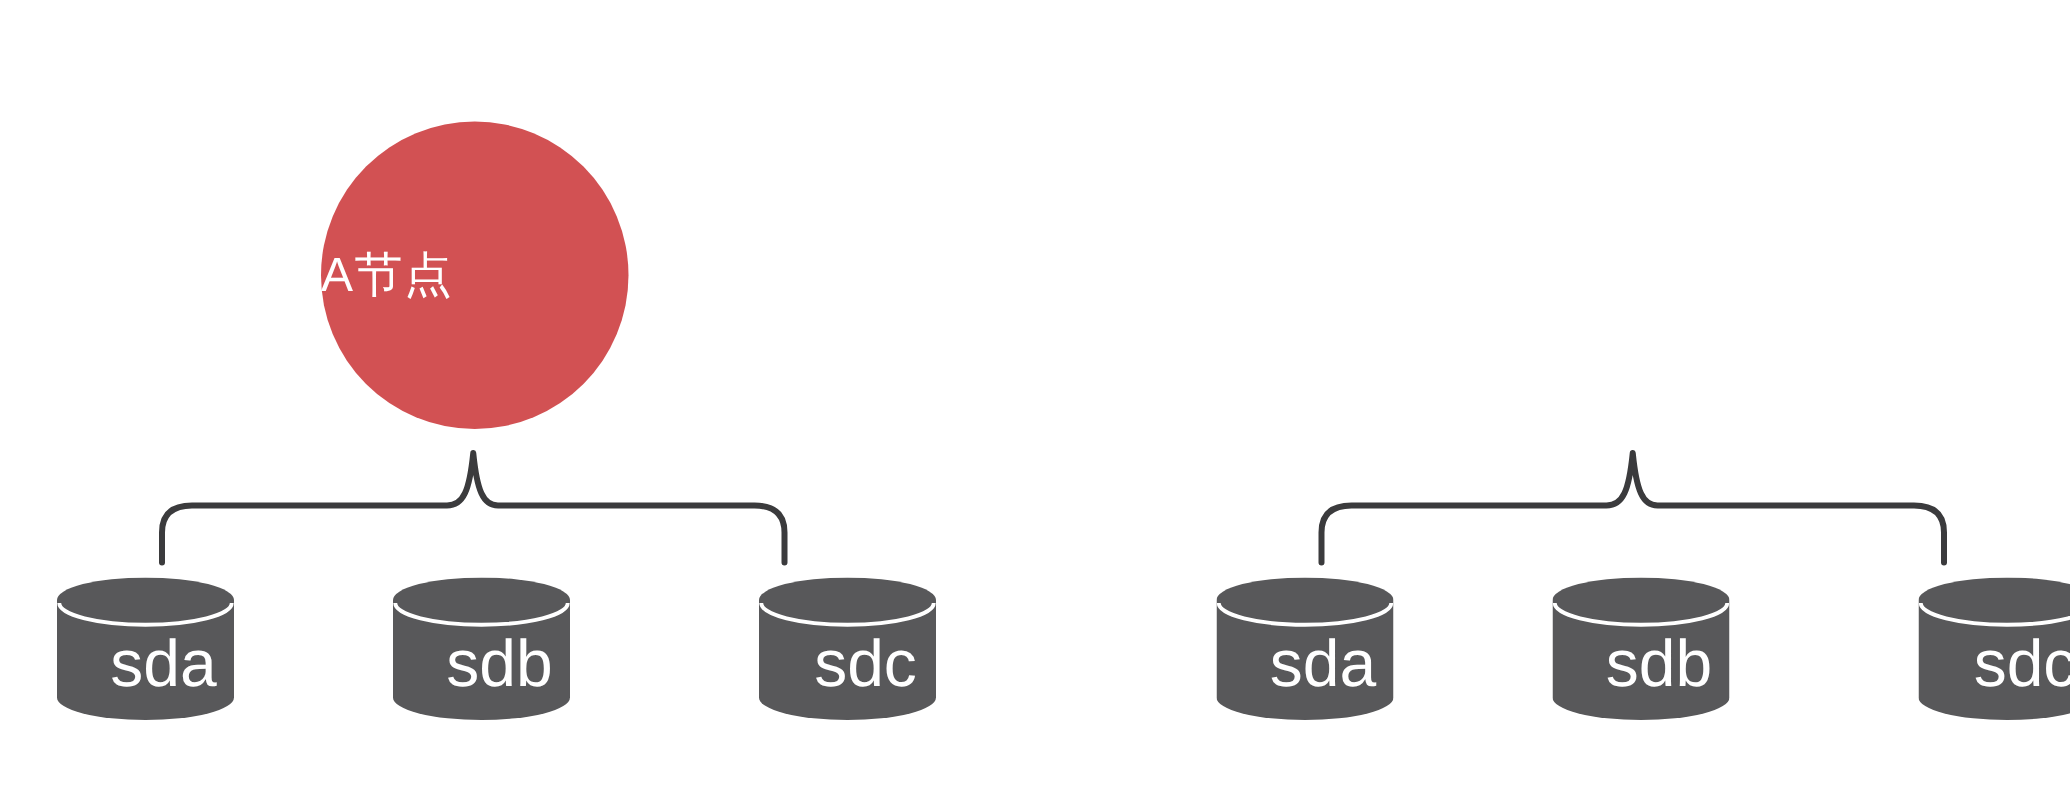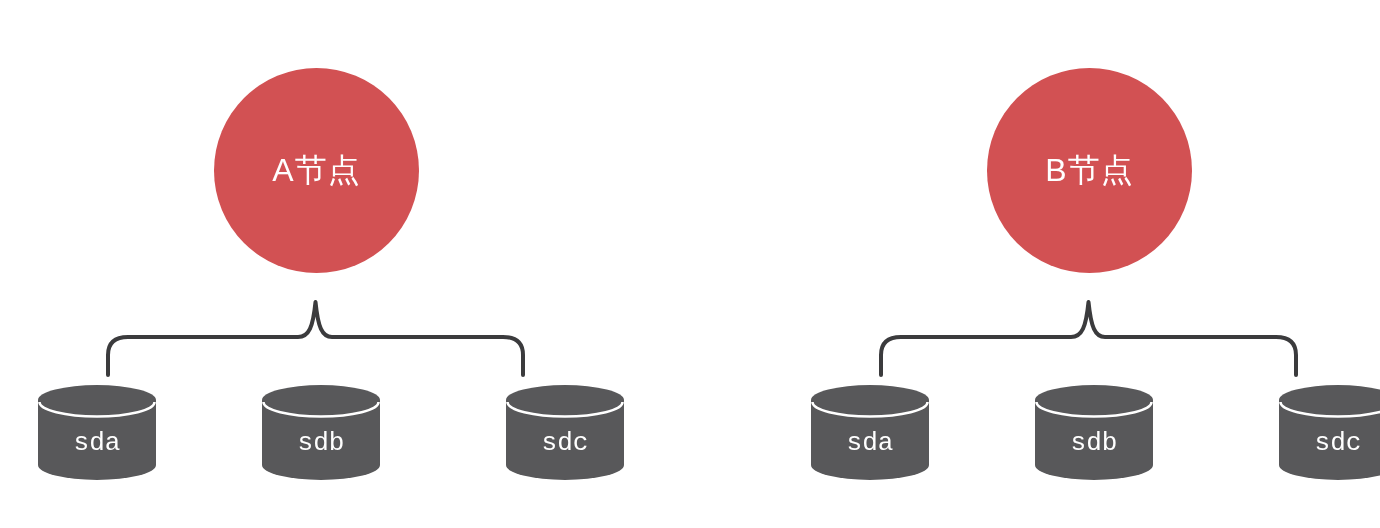--- a/index.html
+++ b/index.html
@@ -20,28 +20,27 @@
     top: 0;
     width: 546px;
     height: 528px;
   }
   .node-group.group-a { left: 38px; }
   .node-group.group-b { left: 811px; }
 
   .node-circle {
     position: absolute;
     left: 176px;
-    top: 68px;
+    top: 81px;
     width: 205px;
     height: 205px;
     border-radius: 50%;
     background: var(--node-fill, #d25153);
     display: flex;
     align-items: center;
-    justify-content: center;
   }
   .node-label {
     color: var(--node-text, #ffffff);
     font-size: 32px;
     letter-spacing: 1px;
     white-space: nowrap;
   }
 
   .brace-svg {
     position: absolute;
@@ -69,32 +68,31 @@
   .disk.disk-2 { left: 427px; margin-left: 41px; }
   .disk svg { position: absolute; left: 0; top: 0; }
   .cyl-body { fill: var(--disk-fill, #58585a); }
   .cyl-highlight {
     fill: none;
     stroke: #ffffff;
     stroke-width: 2.6;
   }
   .disk-label {
     position: absolute;
-    left: 0;
+    left: 12px;
     top: 0;
     width: 100%;
     height: 100%;
     padding-top: 20px;
     box-sizing: border-box;
     display: flex;
     align-items: center;
     justify-content: center;
     color: var(--disk-text, #ffffff);
-    font-size: 26px;
-    font-family: Liberation Mono, monospace;
+    font-size: 44px;
   }
 </style>
 </head>
 <body>
 
 <div class="canvas">
 
   <div class="node-group group-a">
     <div class="node-circle">
       <span class="node-label">A节点</span>
@@ -123,23 +121,20 @@
     <div class="disk disk-2">
       <svg width="118" height="95" viewBox="0 0 118 95" aria-hidden="true">
         <path class="cyl-body" d="M0,15 A59,15 0 0 1 118,15 L118,80 A59,15 0 0 1 0,80 Z"></path>
         <path class="cyl-highlight" d="M1.5,17 A57.5,14.5 0 0 0 116.5,17"></path>
       </svg>
       <div class="disk-label">sdc</div>
     </div>
   </div>
 
   <div class="node-group group-b">
-    <div class="node-circle">
-      <span class="node-label">B节点</span>
-    </div>
 
     <svg class="brace-svg" viewBox="0 0 436 85" aria-hidden="true">
       <path class="brace-path" d="M10,80 L10,60 Q10,42 30,42 L200,42 C211,42 215,32 217.5,7 C220,32 224,42 234,42 L405,42 Q425,42 425,60 L425,80"></path>
     </svg>
 
     <div class="disk disk-0">
       <svg width="118" height="95" viewBox="0 0 118 95" aria-hidden="true">
         <path class="cyl-body" d="M0,15 A59,15 0 0 1 118,15 L118,80 A59,15 0 0 1 0,80 Z"></path>
         <path class="cyl-highlight" d="M1.5,17 A57.5,14.5 0 0 0 116.5,17"></path>
       </svg>

